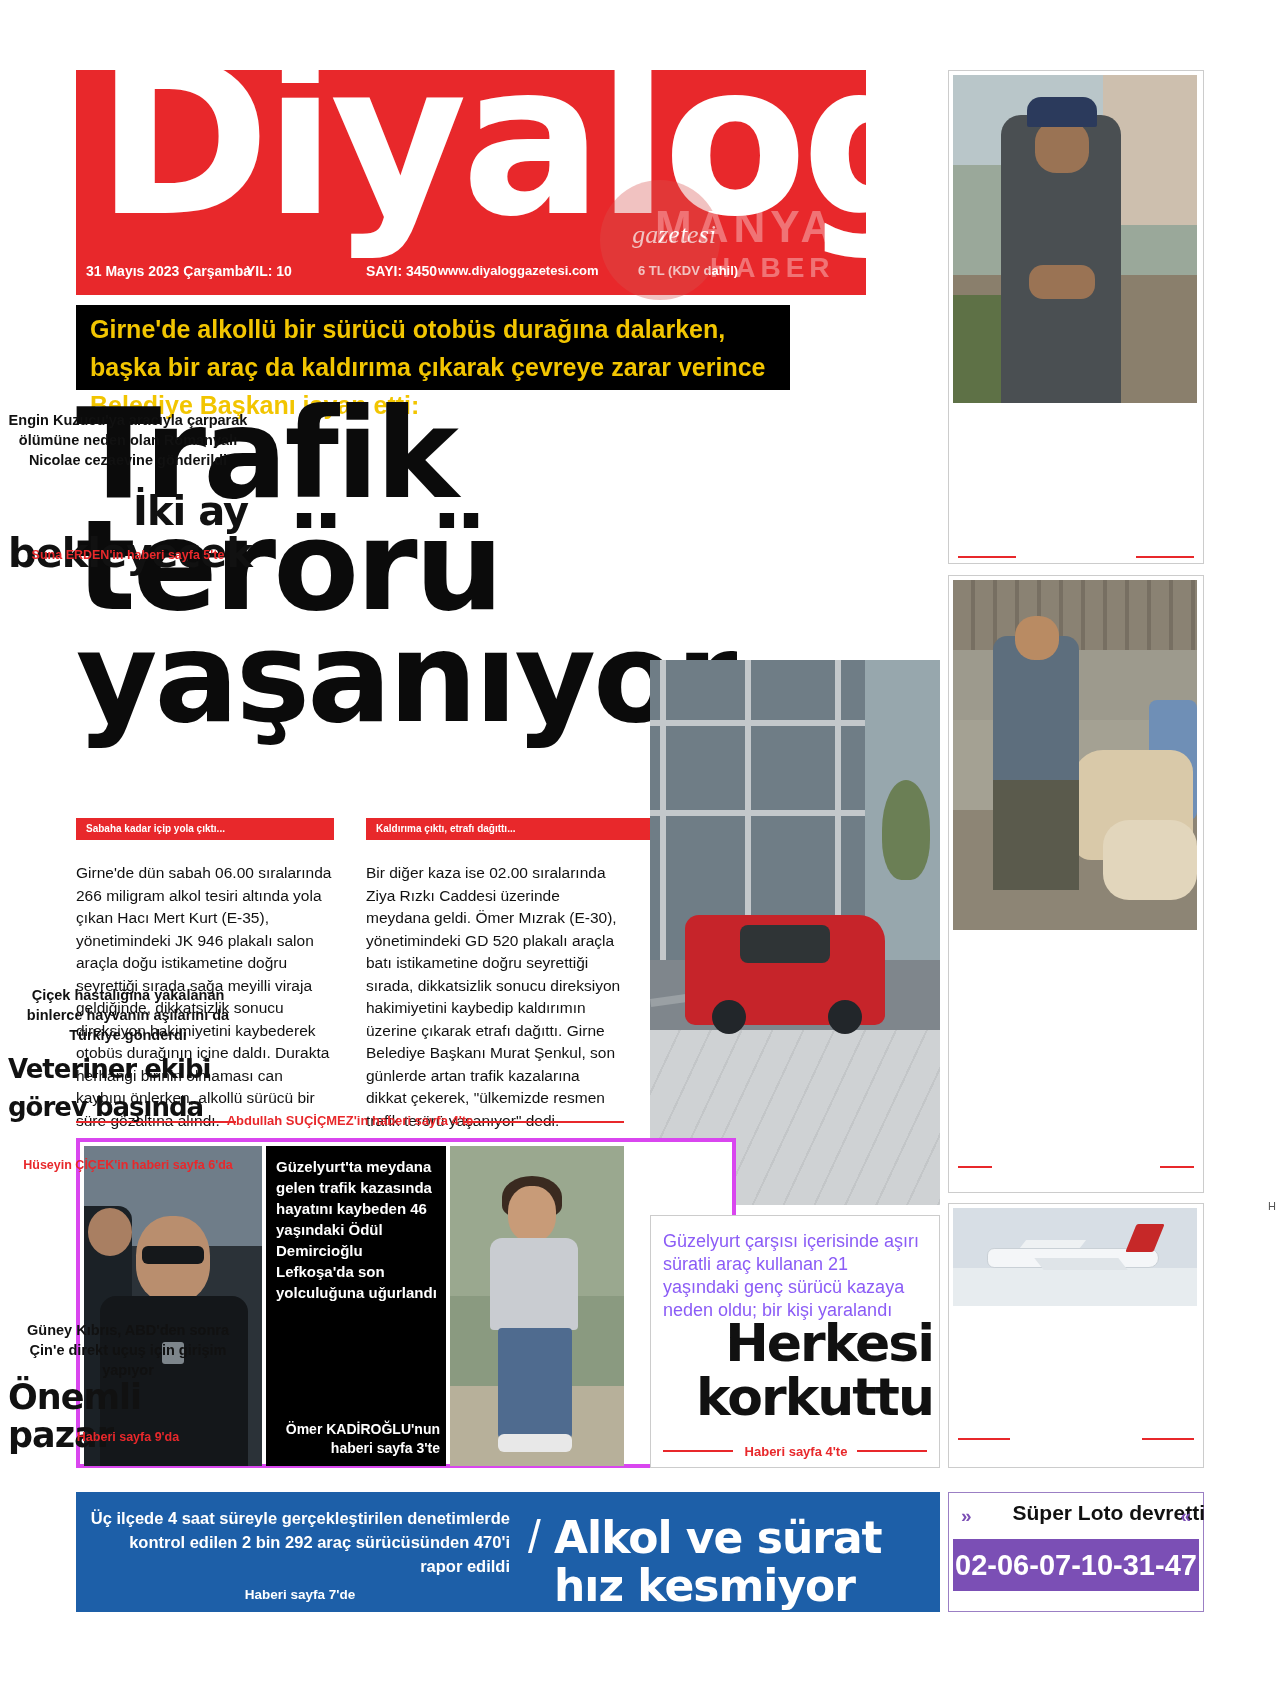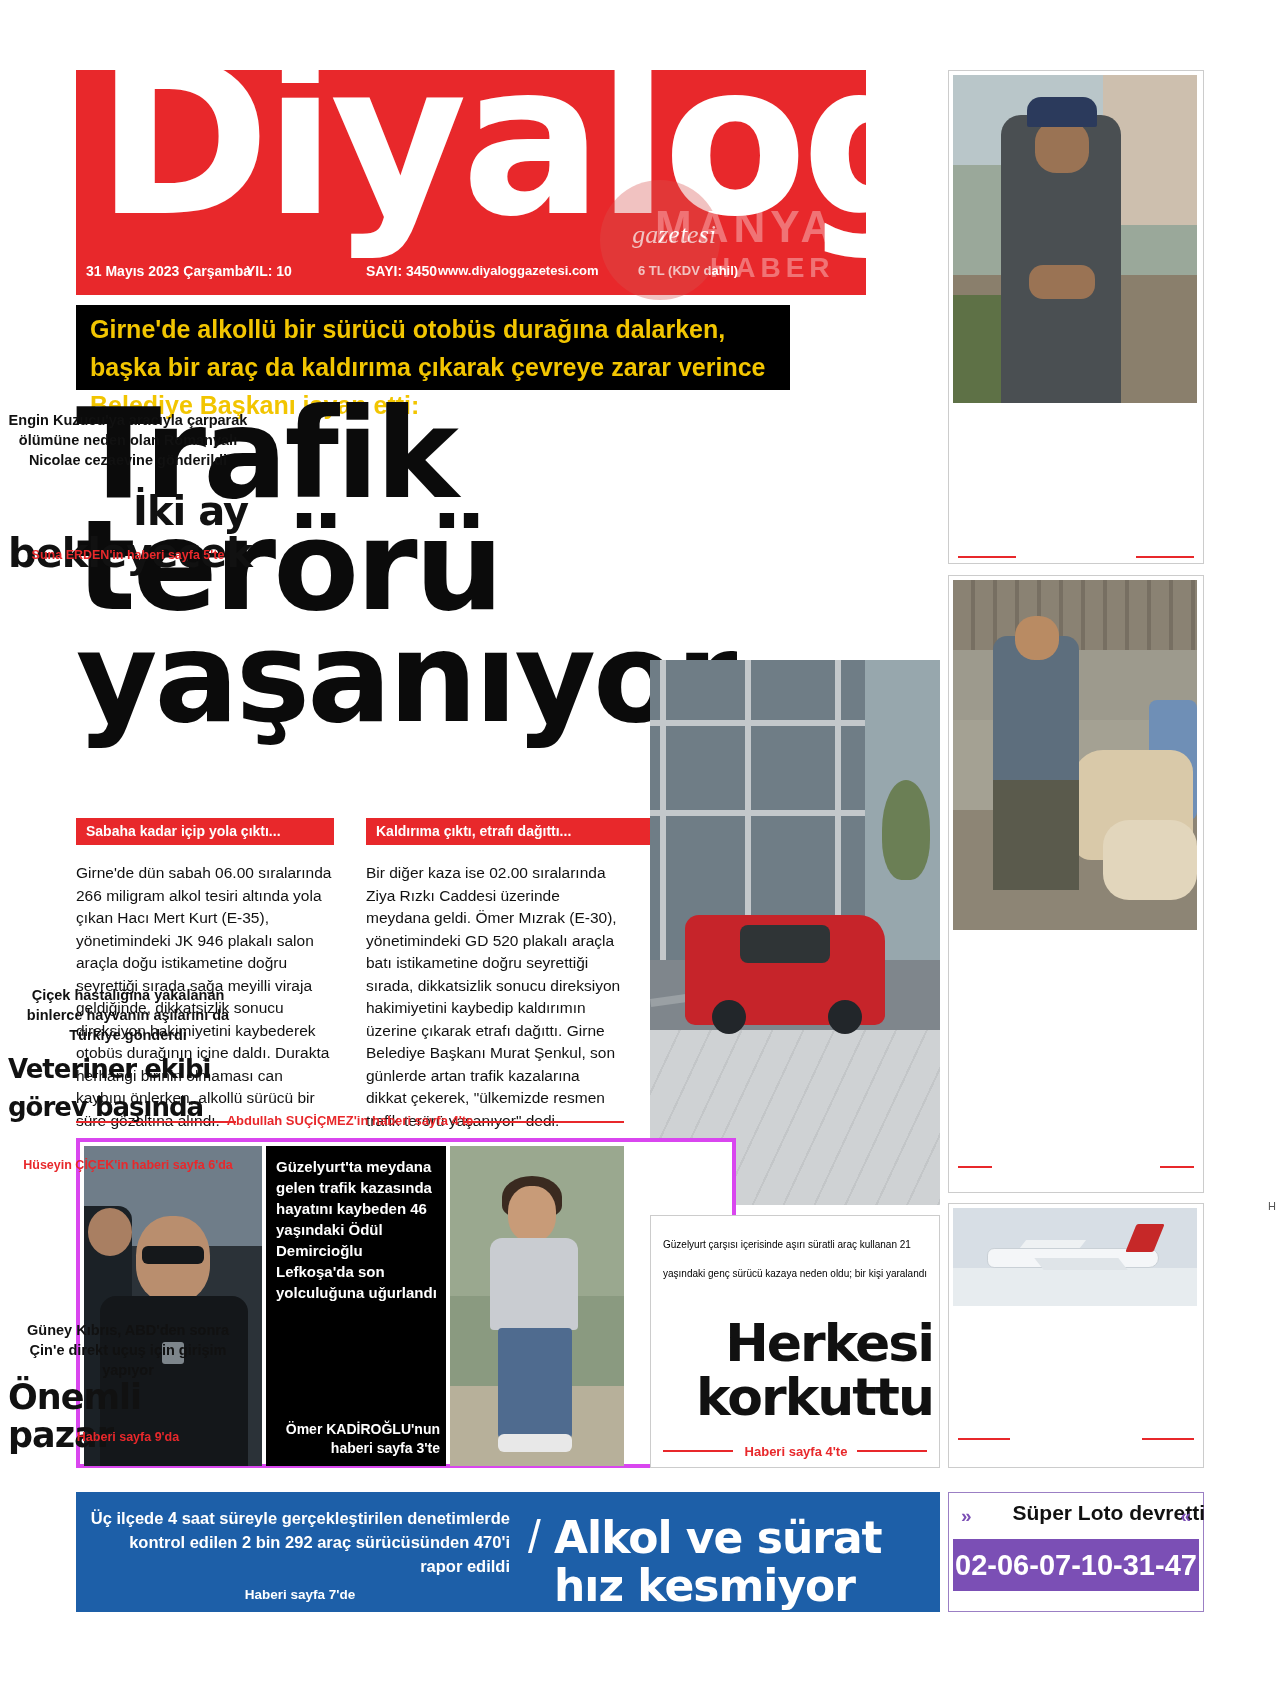--- a/index.html
+++ b/index.html
@@ -124,21 +124,21 @@
     line-height: 112px;
     letter-spacing: -3px;
   }
   .headline .l2 { display: block; }
 
   
   .subhead {
     position: absolute;
     background: #e8282b;
     color: #ffffff;
-    font-size: 14px;
+    font-size: 10px;
     font-weight: bold;
     padding: 5px 8px 6px 10px;
     box-sizing: border-box;
   }
   .sh1 { left: 76px;  top: 818px; width: 258px; }
   .sh2 { left: 366px; top: 818px; width: 293px; }
 
   .bodytext {
     position: absolute;
     font-size: 15.5px;
@@ -293,23 +293,23 @@
   .box-center {
     position: absolute;
     left: 650px; top: 1215px;
     width: 290px; height: 253px;
     border: 1px solid #cccccc;
     box-sizing: border-box;
     background: #ffffff;
     padding: 14px 10px 8px 12px;
   }
   .bc-kicker {
-    font-size: 10px;
-    line-height: 29px;
-    color: #000000;
+    font-size: 18px;
+    line-height: 23px;
+    color: #8b5cf6;
   }
   .bc-headline {
     position: absolute;
     left: 12px; top: 100px;
     width: 270px;
     font-size: 52px;
     line-height: 54px;
     font-weight: bold;
     font-family: "DejaVu Sans", sans-serif;
     letter-spacing: -2px;

